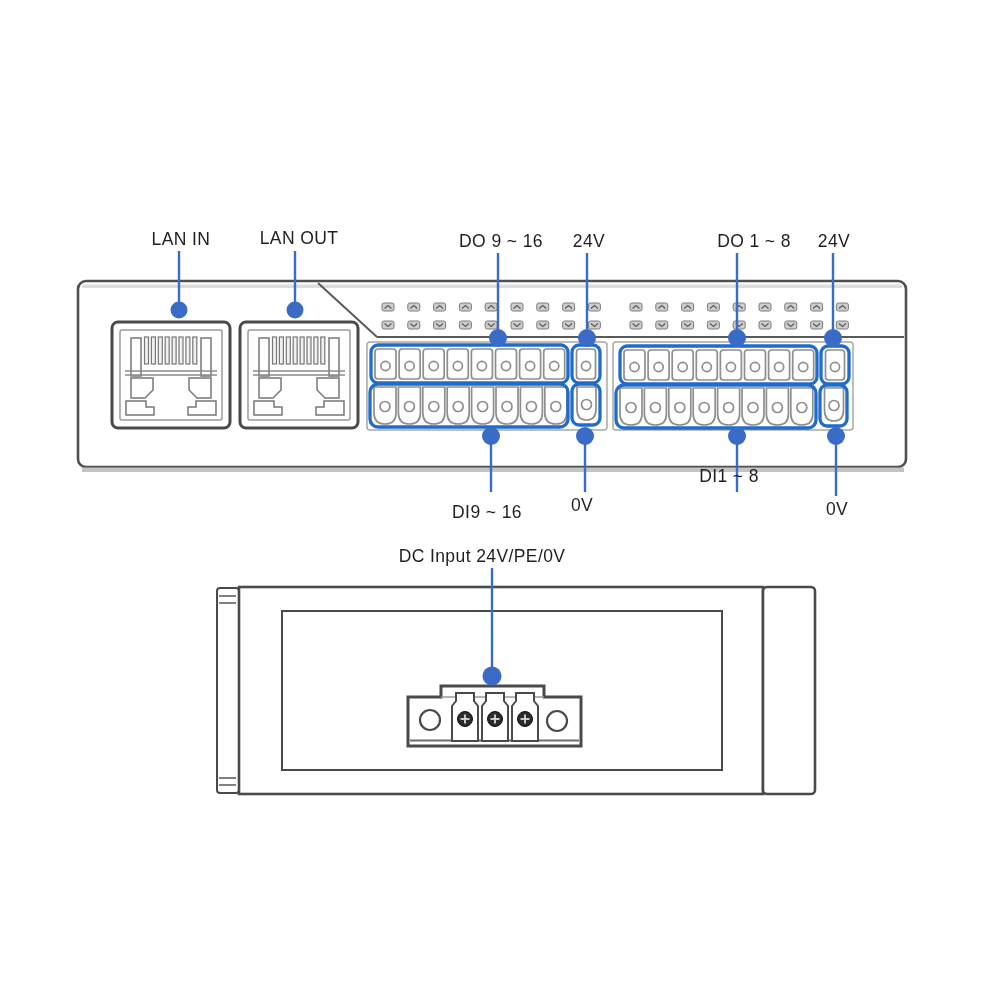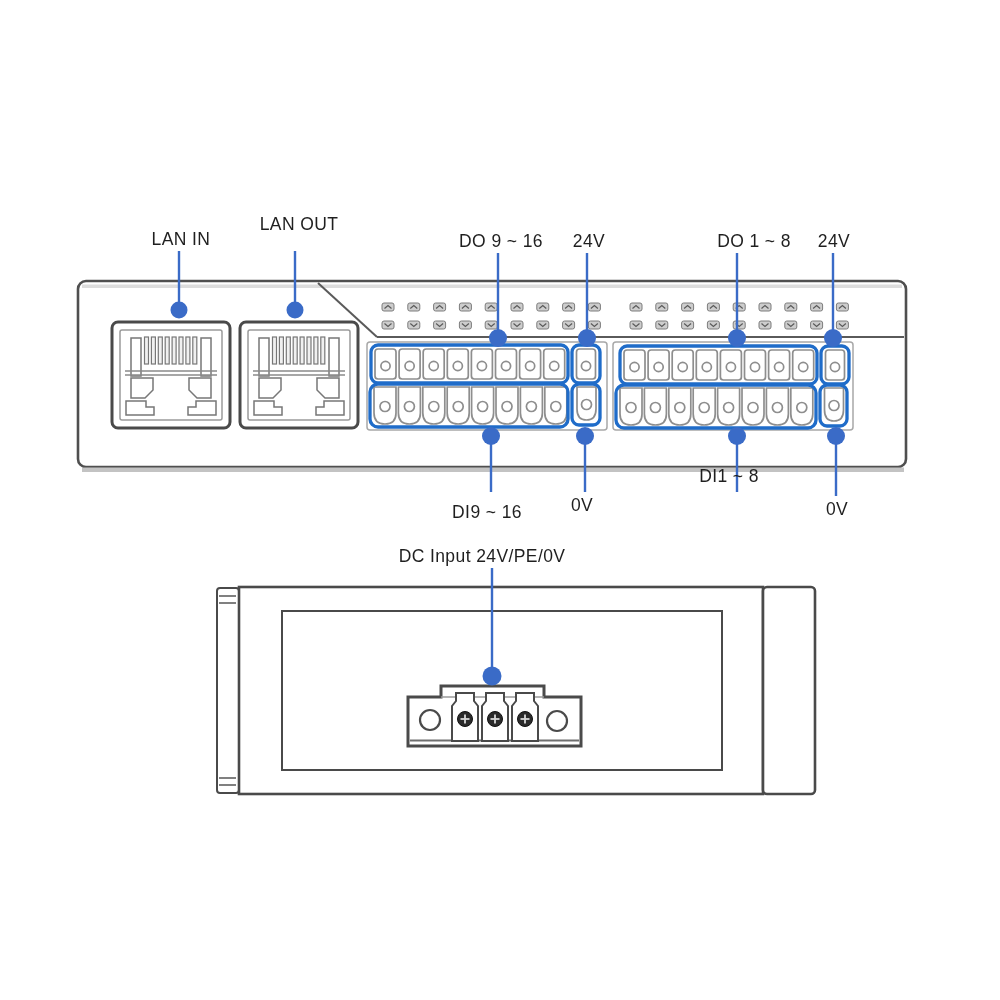--- a/index.html
+++ b/index.html
@@ -308,21 +308,21 @@
           <circle cx="836" cy="436" r="9" fill="#3a6bc7"></circle>
         </g>
         <g>
           <line x1="492" y1="568" x2="492" y2="668" stroke="#3a6bc7" stroke-width="2.4"></line>
           <circle cx="492" cy="676" r="9.5" fill="#3a6bc7"></circle>
         </g>
       </g>
   </svg>
 
   <div class="label" style="left:181px;top:229px">LAN IN</div>
-  <div class="label" style="left:299px;top:214px">LAN OUT</div>
+  <div class="label" style="left:299px;top:228px">LAN OUT</div>
   <div class="label" style="left:501px;top:231px">DO 9 ~ 16</div>
   <div class="label" style="left:589px;top:231px">24V</div>
   <div class="label" style="left:754px;top:231px">DO 1 ~ 8</div>
   <div class="label" style="left:834px;top:231px">24V</div>
 
   <div class="label" style="left:487px;top:502px">DI9 ~ 16</div>
   <div class="label" style="left:582px;top:495px">0V</div>
   <div class="label" style="left:729px;top:466px">DI1 ~ 8</div>
   <div class="label" style="left:837px;top:499px">0V</div>
 

